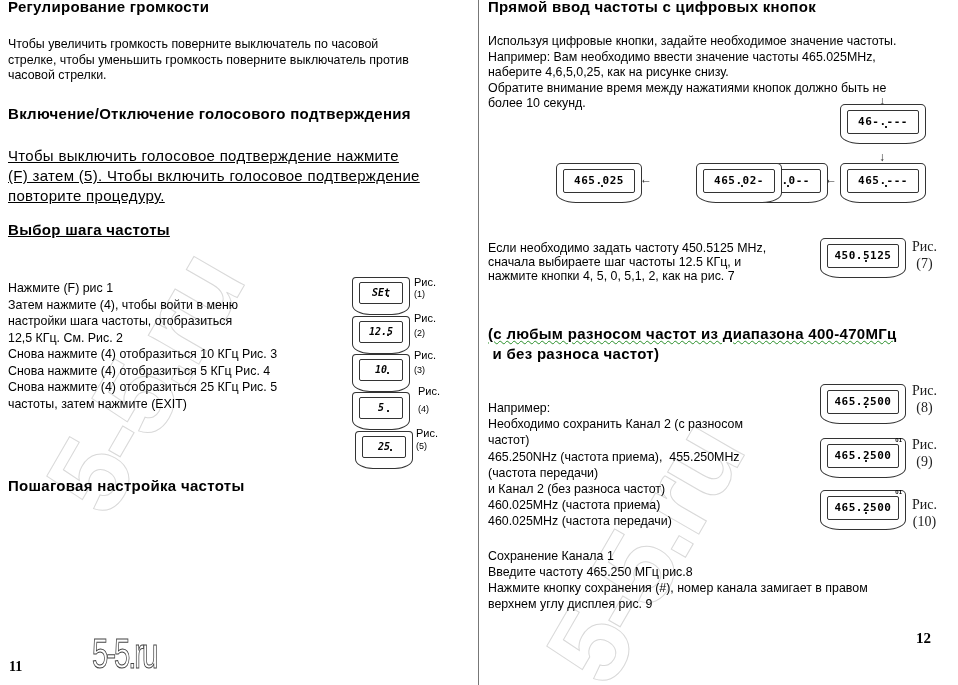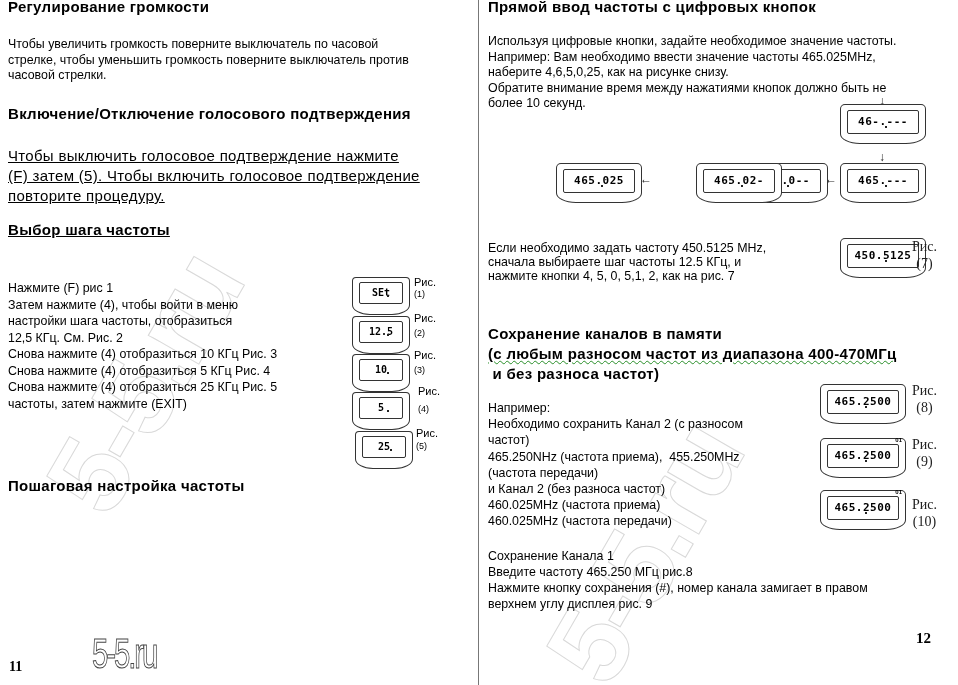--- a/index.html
+++ b/index.html
@@ -7,21 +7,21 @@
   .page { position:absolute; top:0; height:685px; }
   .left { left:0; width:478px; }
   .right { left:480px; width:478px; }
   .divider { position:absolute; left:478px; top:0; width:1px; height:685px; background:#777; }
   .abs { position:absolute; white-space:nowrap; }
   .h { font-weight:bold; font-size:15px; letter-spacing:0.3px; }
   .p12 { font-size:12.4px; line-height:15.5px; }
   .p15 { font-size:15px; line-height:20px; letter-spacing:0.3px; }
   .pn { font-family:"Liberation Serif", serif; font-weight:bold; font-size:14px; }
   .wavy { text-decoration: underline wavy #2a8f2a; text-decoration-thickness:1px; }
-  .lcd { position:absolute; width:66px; height:40px; }
+  .lcd { position:absolute; width:66px; height:40px;font-style:italic; }
   .lcd .outer { position:absolute; left:0; top:0; width:56px; height:36px; border:1.5px solid #333; border-radius:4px 4px 18px 18px / 4px 4px 10px 10px; background:#fff; }
   .lcd .inner { position:absolute; left:6px; top:4px; width:42px; height:20px; border:1.3px solid #333; border-radius:2px; font-family:"DejaVu Sans Mono", monospace; font-weight:bold; font-size:10px; line-height:20px; text-align:center; }
   .lcd .dot { position:absolute; left:34px; top:17px; width:2px; height:2px; background:#222; }
   .lcdw { position:absolute; width:86px; height:42px; }
   .lcdw .outer { position:absolute; left:0; top:0; width:84px; height:38px; border:1.5px solid #333; border-radius:5px 5px 20px 20px / 5px 5px 10px 10px; background:#fff; }
   .lcdw .inner { position:absolute; left:6px; top:5px; width:70px; height:22px; border:1.3px solid #333; border-radius:2px; font-family:"DejaVu Sans Mono", monospace; font-weight:bold; font-size:11px; line-height:22px; text-align:center; letter-spacing:0.5px; }
   .lcdw .dot { position:absolute; left:44px; top:21px; width:2px; height:2px; background:#222; }
   .lcdw .ch { position:absolute; right:3px; top:-3px; font-size:6px; line-height:8px; font-weight:bold; }
   .fig { font-size:11px; line-height:12px; }
   .figs { font-family:"Liberation Serif", serif; font-size:14px; line-height:17px; text-align:center; color:#222; }
@@ -168,33 +168,32 @@
         <div class="inner">465.025</div>
         <div class="dot"></div>
       </div>
   </div>
 
   <div class="abs p12" style="left:8px;top:241px;line-height:14px;">
     <div>Если необходимо задать частоту 450.5125 MHz,</div>
     <div>сначала выбираете шаг частоты  12.5 КГц, и</div>
     <div>нажмите кнопки 4, 5, 0, 5,1, 2, как на рис. 7</div>
   </div>
-  <div class="lcdw" style="left:360px;top:238px;padding-left:18px;">
+  <div class="lcdw" style="left:340px;top:238px;padding-left:18px;">
     <div class="outer">
         <div class="inner">450.5125</div>
         <div class="dot"></div>
       </div>
   </div>
   <div class="abs figs" style="left:432px;top:238px;">
     <div>Рис.</div>
     <div>(7)</div>
   </div>
 
   <div class="abs h" style="left:8px;top:324px;line-height:20px;">
-    <div>Сохранение каналов в памяти</div>
     <div class="wavy">(с любым разносом частот из диапазона 400-470МГц</div>
     <div style="white-space:pre;"> и без разноса частот)</div>
   </div>
 
   <div class="abs p12" style="left:8px;top:400px;line-height:16.2px;">
     <div>Например:</div>
     <div>Необходимо сохранить Канал 2 (с разносом</div>
     <div>частот)</div>
     <div style="white-space:pre;">465.250NHz (частота приема),  455.250MHz</div>
     <div>(частота передачи)</div>

